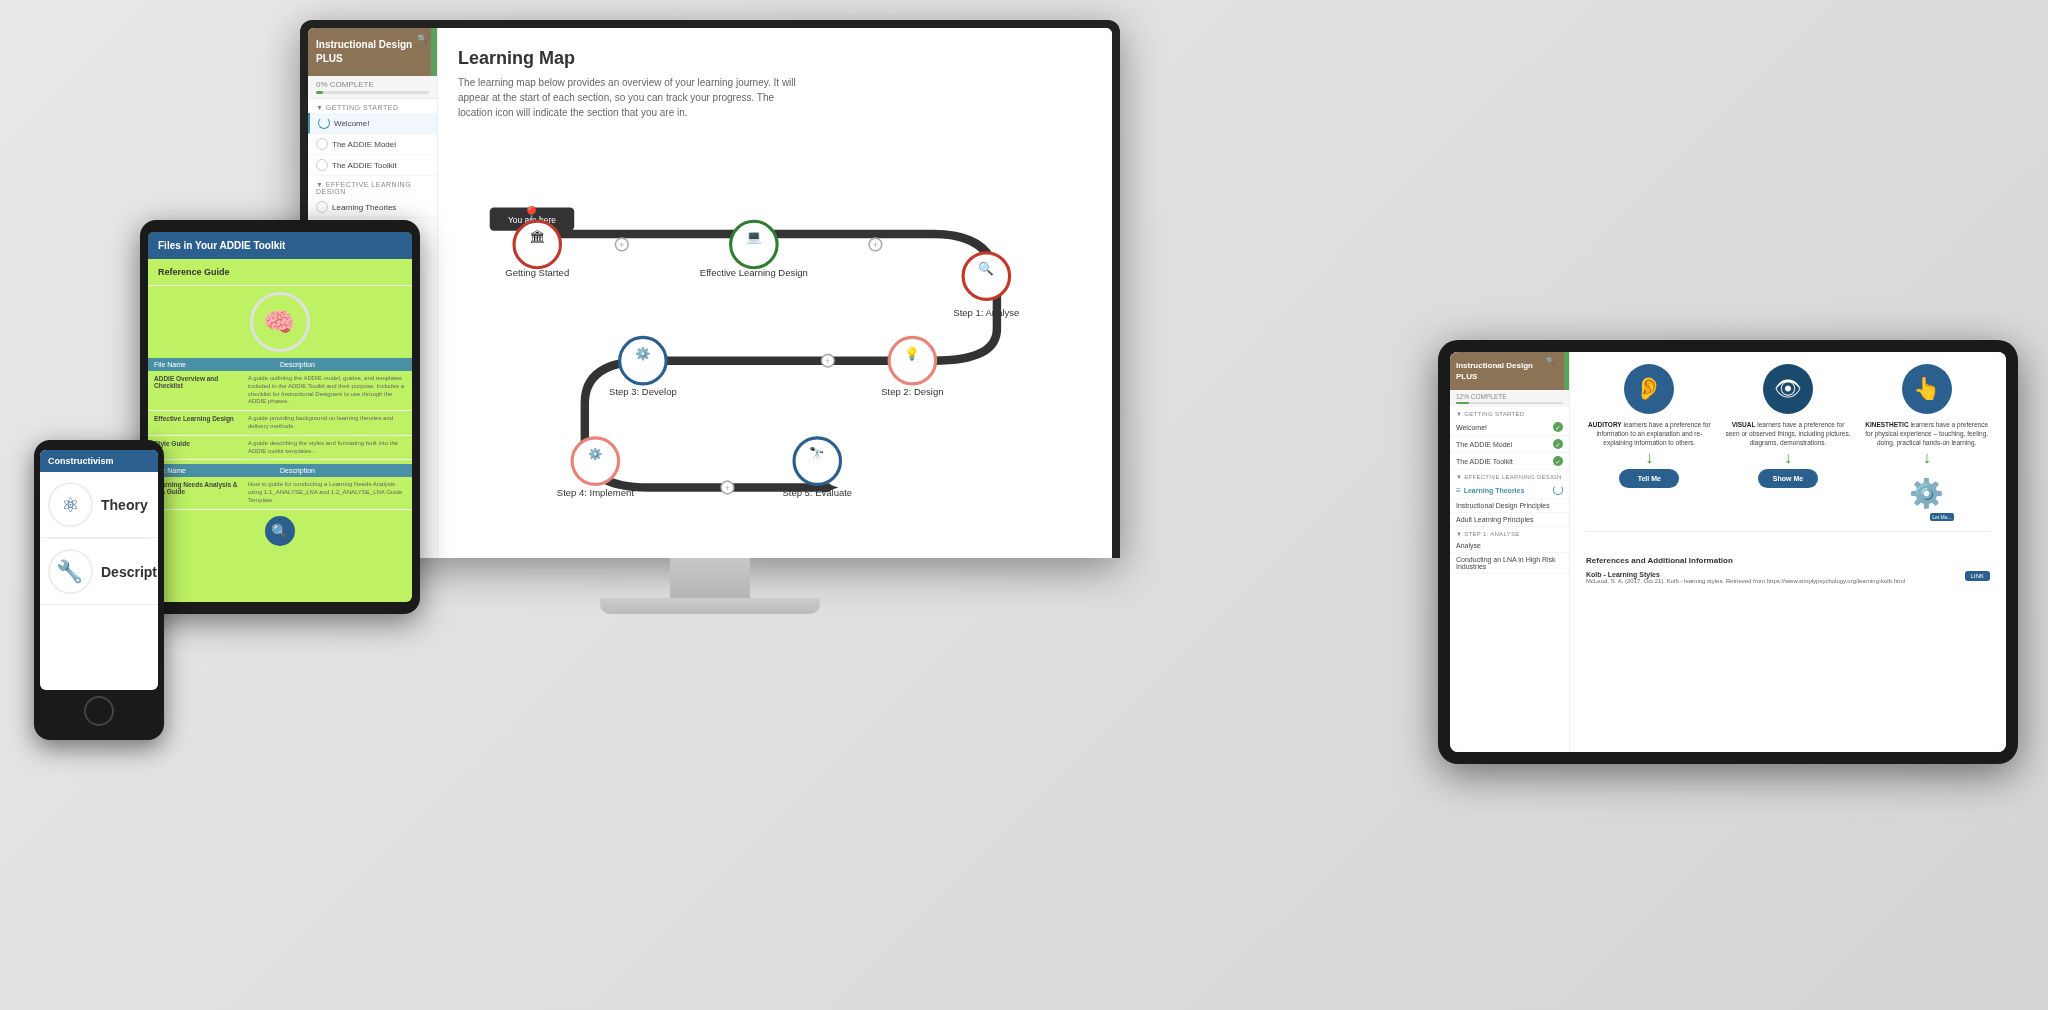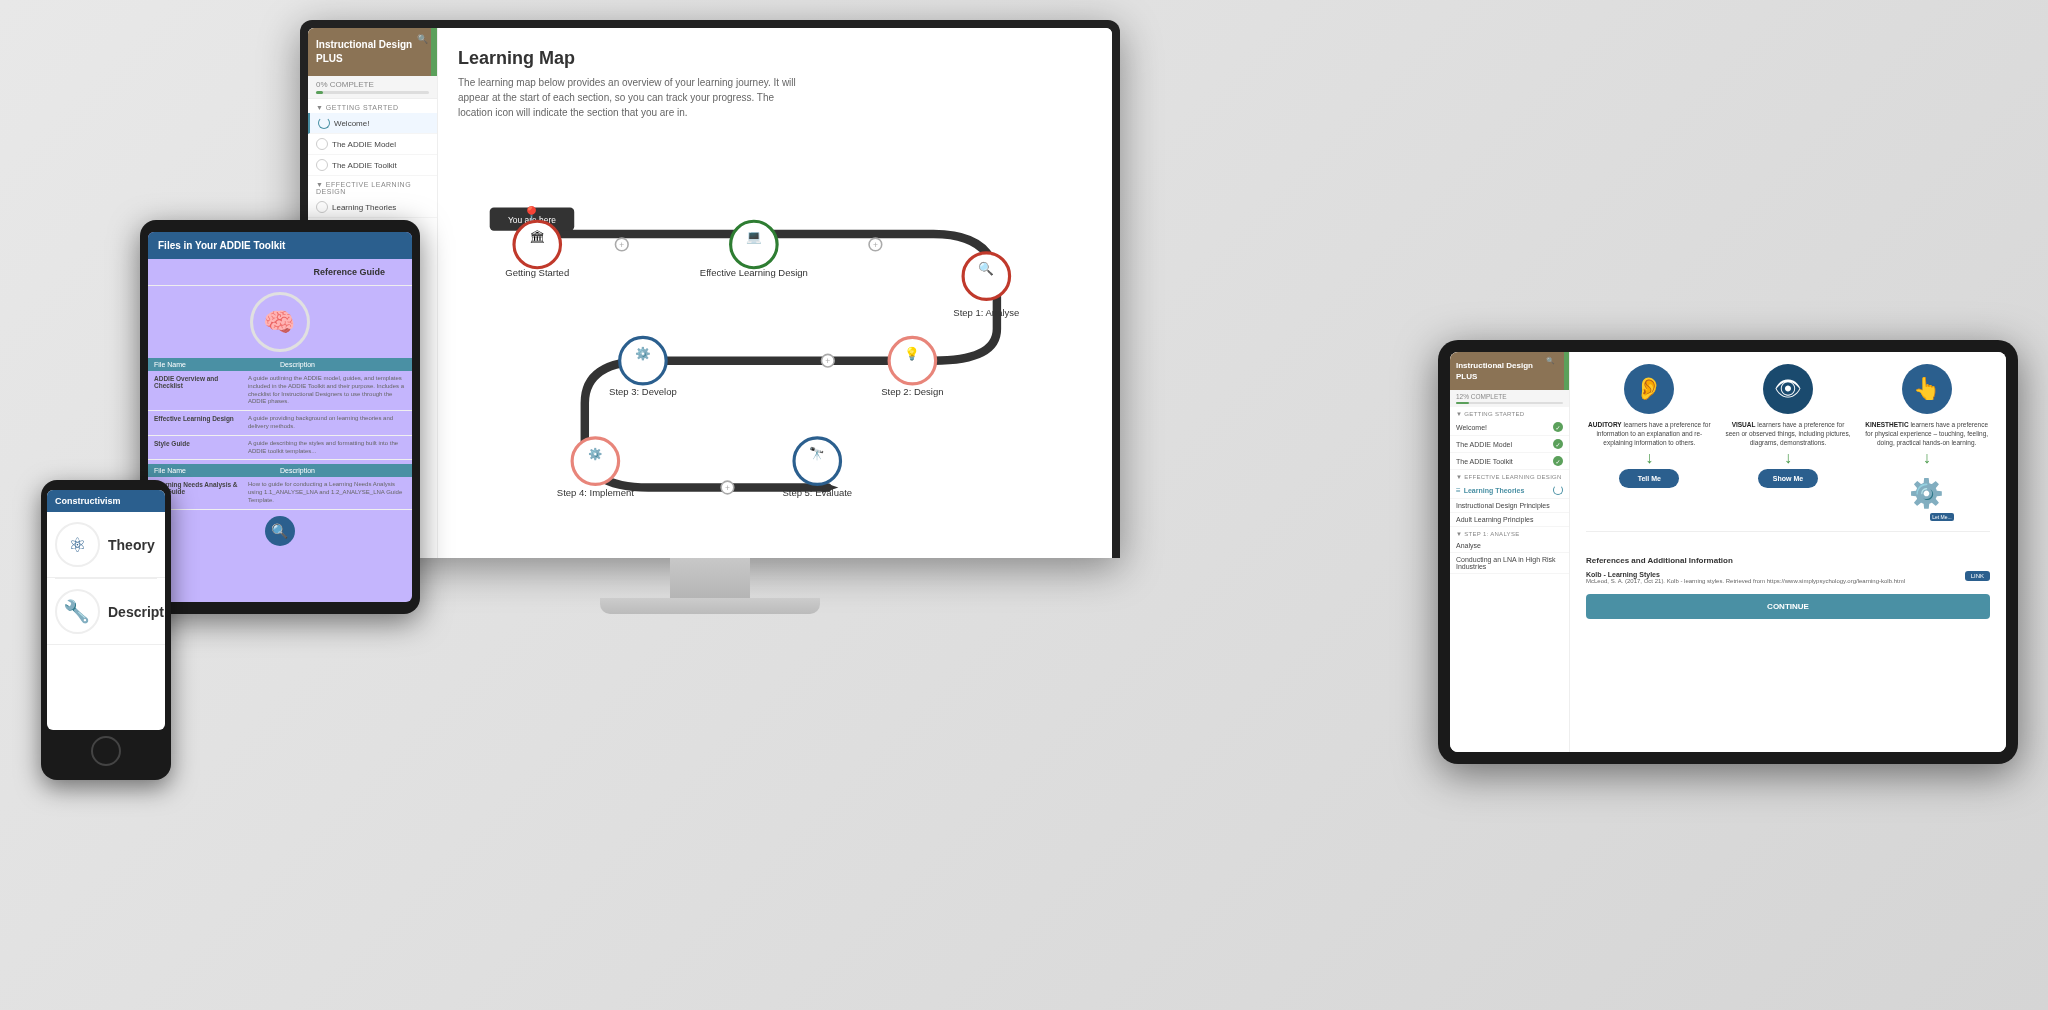--- a/index.html
+++ b/index.html
@@ -151,39 +151,38 @@
       top: 220px;
       width: 280px;
     }
     .tablet-frame {
       background: #1a1a1a;
       border-radius: 16px;
       padding: 12px 8px;
       box-shadow: 0 8px 30px rgba(0,0,0,0.5);
     }
     .tablet-screen {
-      background: #c4b5fd;
+      background: #bef264;
       border-radius: 6px;
       overflow: hidden;
       height: 370px;
     }
     .tablet-header {
       background: #2B5F8E;
       color: #fff;
       padding: 8px 10px;
       font-size: 10px;
       font-weight: bold;
     }
     .tablet-subheader {
-      padding: 8px 27px;
+      padding: 8px 10px;
       font-size: 9px;
       color: #333;
       font-weight: bold;
       border-bottom: 1px solid #eee;
-      text-align: right;
     }
     .tablet-table-header {
       display: flex;
       background: #4A90A4;
       color: #fff;
       font-size: 7px;
       padding: 3px 6px;
     }
     .tablet-table-header div { flex: 1; }
     .tablet-table-row {
@@ -199,24 +198,23 @@
     .tablet-table-row .file-desc { font-size: 6px; color: #666; line-height: 1.3; }
     .tablet-icon-area {
       display: flex;
       justify-content: center;
       padding: 6px;
     }
 
     
     .phone {
       position: absolute;
-      left: 41px;
+      left: 34px;
       top: 440px;
       width: 130px;
-      margin-top: 40px;
     }
     .phone-frame {
       background: #1a1a1a;
       border-radius: 16px;
       padding: 10px 6px 14px;
       box-shadow: 0 8px 25px rgba(0,0,0,0.5);
     }
     .phone-screen {
       background: #fff;
       border-radius: 6px;
@@ -722,19 +720,18 @@
             <div class="references-title">References and Additional Information</div>
             <div class="reference-item">
               <div class="reference-text">
                 <div class="reference-name">Kolb - Learning Styles</div>
                 <div class="reference-detail">McLeod, S. A. (2017, Oct 21). Kolb - learning styles. Retrieved from https://www.simplypsychology.org/learning-kolb.html</div>
               </div>
               <div class="reference-link">LINK</div>
             </div>
           </div>
 
-          <div class="continue-btn">CONTINUE</div>
         </div>
       </div>
     </div>
   </div>
 
 </div>
 
 </body></html>

